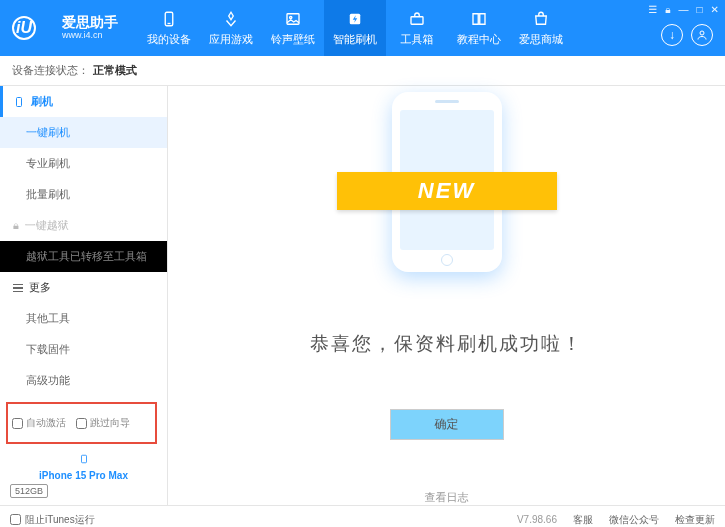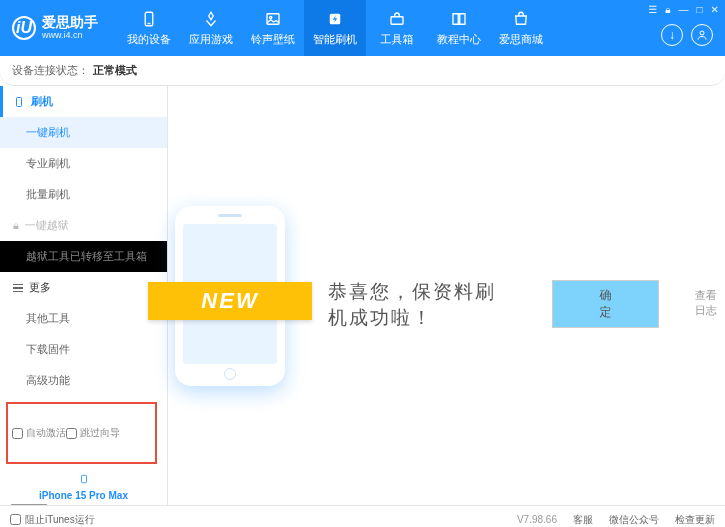--- a/index.html
+++ b/index.html
@@ -1,46 +1,46 @@
 <!DOCTYPE html>
 <html><head>
 <meta charset="utf-8">
 <style>
 * { margin: 0; padding: 0; box-sizing: border-box; font-family: "Microsoft YaHei", Arial, sans-serif; }
 body { background: #fff; width: 725px; height: 527px; overflow: hidden; }
 .header { background: #1e8fff; height: 56px; display: flex; align-items: center; color: #fff; position: relative; }
 .logo-area { display: flex; align-items: center; padding: 0 12px; }
 .logo-circle { width: 24px; height: 24px; border: 2px solid #fff; border-radius: 50%; display: flex; align-items: center; justify-content: center; font-weight: bold; font-size: 16px; margin-right: 6px; font-style: italic; }
-.logo-text { display: flex; flex-direction: column; line-height: 1.1; }
+.logo-text { display: flex; flex-direction: column; line-height: 1.1; margin-left: 20px; }
 .logo-title { font-size: 14px; font-weight: bold; }
 .logo-sub { font-size: 9px; opacity: 0.9; }
 .nav { display: flex; margin-left: 8px; }
 .nav-item { display: flex; flex-direction: column; align-items: center; justify-content: center; width: 62px; height: 56px; cursor: pointer; font-size: 11px; }
 .nav-item.active { background: #0e7ae8; }
 .nav-icon { width: 20px; height: 20px; display: flex; align-items: center; justify-content: center; }
 .nav-label { margin-top: 3px; }
 .window-controls { position: absolute; top: 4px; right: 6px; display: flex; gap: 8px; font-size: 10px; }
 .window-controls span { cursor: pointer; opacity: 0.9; }
 .user-icons { position: absolute; right: 12px; top: 24px; display: flex; gap: 8px; }
 .circle-icon { width: 22px; height: 22px; border: 1.5px solid #fff; border-radius: 50%; display: flex; align-items: center; justify-content: center; cursor: pointer; font-size: 12px; }
-.status-bar { height: 30px; display: flex; align-items: center; padding: 0 12px; font-size: 11px; border-bottom: 1px solid #e5e5e5; color: #666; border-radius: 14px; }
+.status-bar { height: 30px; display: flex; align-items: center; padding: 0 12px; font-size: 11px; border-bottom: 1px solid #e5e5e5; color: #666; }
 .status-value { color: #333; font-weight: bold; margin-left: 4px; }
 .body { display: flex; height: 419px; }
 .sidebar { width: 168px; border-right: 1px solid #e5e5e5; overflow-y: auto; font-size: 11px; }
 .side-section { border-left: 3px solid transparent; padding: 8px 10px; color: #333; cursor: pointer; display: flex; align-items: center; gap: 6px; }
 .side-section.top { border-left-color: #1e8fff; color: #1e8fff; font-weight: bold; }
 .side-sub { padding: 8px 10px 8px 26px; color: #666; cursor: pointer; }
 .side-sub.active { background: #e9f3ff; color: #1e8fff; }
 .side-sub.multi { line-height: 1.4; background: #000000; color: #888; }
-.checkbox-area { border: 2px solid #e74c3c; margin: 6px 10px 2px 6px; padding: 22px 4px; display: flex; gap: 0; font-size: 10px; color: #888; }
+.checkbox-area { border: 2px solid #e74c3c; margin: 6px 10px 2px 6px; padding: 12px 4px; display: flex; gap: 10px; font-size: 10px; color: #888; }
 .checkbox-area label { display: flex; align-items: center; gap: 3px; cursor: pointer; }
 .device-info { padding: 6px 10px; font-size: 10px; }
 .device-name { color: #1e8fff; font-weight: bold; display: flex; align-items: center; gap: 4px; flex-direction: column; }
 .storage-badge { display: inline-block; border: 1px solid #999; border-radius: 2px; padding: 1px 4px; font-size: 9px; color: #666; margin-top: 3px; }
-.content { flex: 1; display: flex; flex-direction: row; align-items: center; justify-content: flex-end; gap: 36px; }
+.content { flex: 1; display: flex; flex-direction: column; align-items: center; justify-content: flex-end; gap: 36px; }
 .phone-banner { position: relative; width: 180px; height: 200px; display: flex; align-items: center; justify-content: center; }
 .phone-body { width: 110px; height: 180px; background: #fff; border-radius: 16px; box-shadow: 0 6px 20px rgba(30,143,255,0.3); position: relative; }
 .phone-screen { position: absolute; top: 18px; left: 8px; right: 8px; bottom: 22px; background: #e8f4ff; border-radius: 3px; }
 .phone-home { position: absolute; bottom: 6px; left: 50%; transform: translateX(-50%); width: 12px; height: 12px; border: 1.5px solid #cfe4f7; border-radius: 50%; }
 .phone-speaker { position: absolute; top: 8px; left: 50%; transform: translateX(-50%); width: 24px; height: 3px; background: #cfe4f7; border-radius: 2px; }
 .ribbon { position: absolute; left: -20px; right: -20px; top: 86px; background: #ffc107; color: #fff; text-align: center; font-weight: bold; font-size: 22px; letter-spacing: 2px; padding: 6px 0; font-style: italic; box-shadow: 0 2px 4px rgba(0,0,0,0.15); }
 .success-text { margin-top: 18px; font-size: 19px; color: #555; letter-spacing: 2px; }
 .ok-btn { margin-top: 16px; padding: 6px 44px; border: 1px solid #ccc; background: #7dd3fc; color: #555; font-size: 12px; cursor: pointer; }
 .log-link { margin-top: 14px; font-size: 11px; color: #999; cursor: pointer; }
 .footer { height: 28px; border-top: 1px solid #e5e5e5; display: flex; align-items: center; font-size: 10px; color: #666; padding: 0 10px; }

